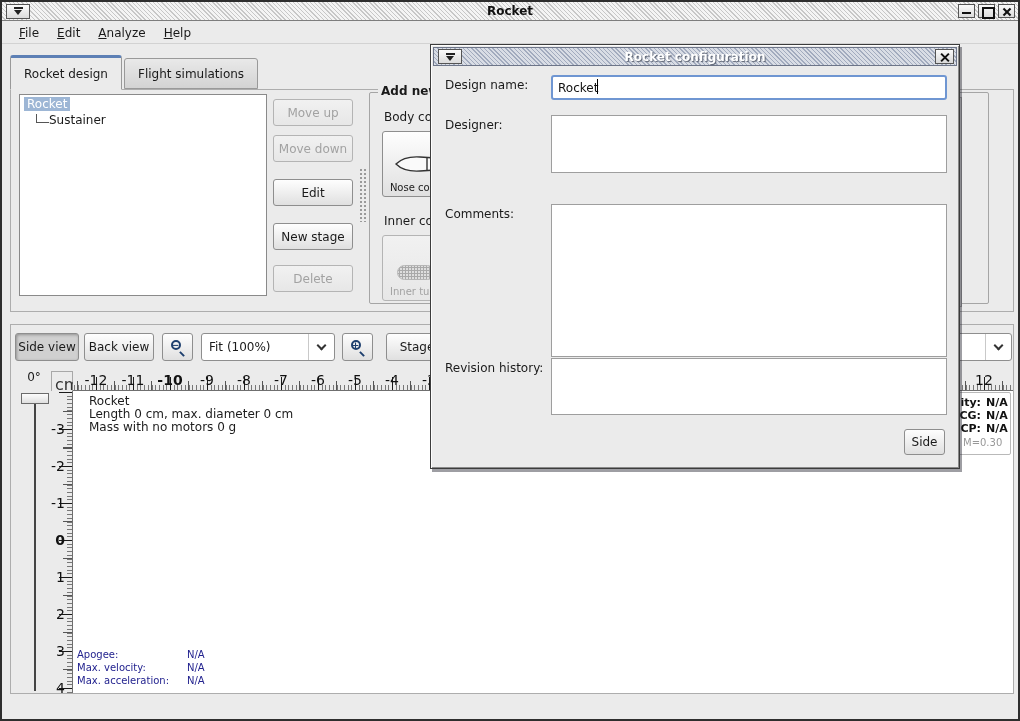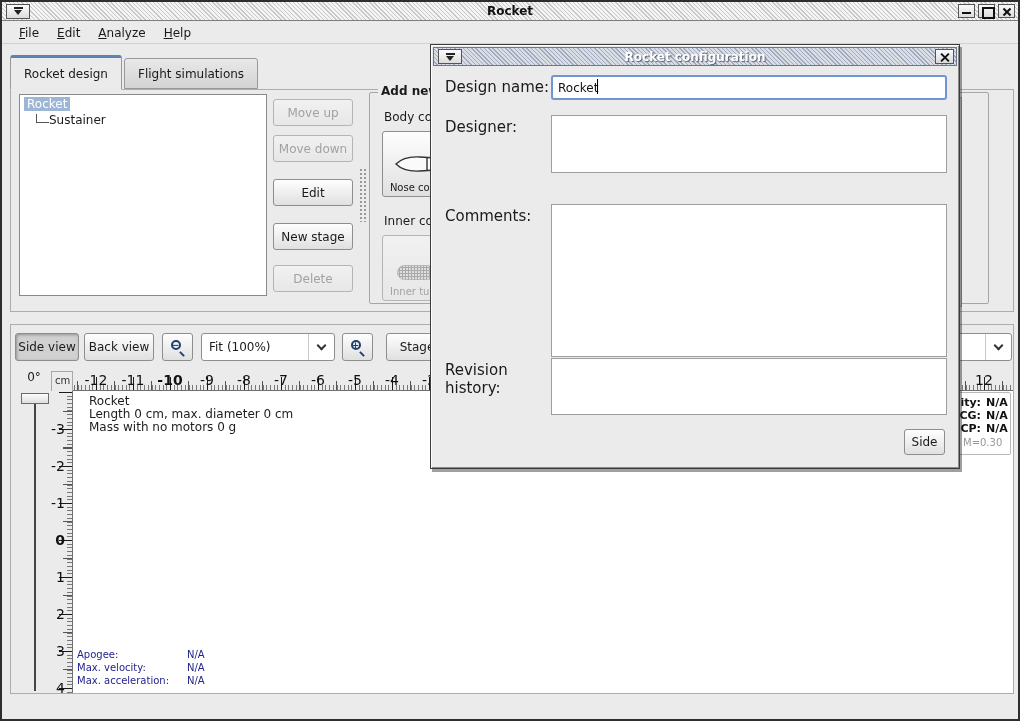--- a/index.html
+++ b/index.html
@@ -76,21 +76,21 @@
   .mag .handle { position:absolute; right:1px; bottom:0px; width:6px; height:2px; background:#1d3f6e; transform:rotate(45deg); }
   .combo { background:#fff; border:1px solid #8e8e8e; border-radius:3px; display:flex; align-items:center; }
   .combo .val { flex:1; padding-left:7px; }
   .combo .arrow { width:26px; align-self:stretch; border-left:1px solid #c9c9c9; display:flex; align-items:center; justify-content:center; }
 
   
   #rot-label { position:absolute; left:6px; top:45px; width:34px; height:18px; text-align:center; }
   #rot-slider { position:absolute; left:8px; top:64px; width:32px; height:304px; }
   #rot-slider .track { position:absolute; left:15px; top:6px; bottom:2px; width:2px; background:#444; }
   #rot-slider .thumb { position:absolute; left:2px; top:4px; width:28px; height:11px; background:linear-gradient(#fcfcfc,#dfdfdf); border:1px solid #6b6b6b; }
-  #ruler-corner { position:absolute; left:40px; top:46px; width:22px; height:20px; border:1px solid #a8a8a8; border-width:1px 1px 0 1px; font-size:10px; color:#333; padding:3px 0 0 3px; background:#ebebeb; }
+  #ruler-corner { position:absolute; left:40px; top:46px; width:22px; height:20px; border:1px solid #a8a8a8; border-width:1px 1px 0 1px; font-size:16px; color:#333; padding:3px 0 0 3px; background:#ebebeb; }
   #hruler { position:absolute; left:62px; top:46px; width:940px; height:20px; background:#ebebeb; border-bottom:1px solid #6f6f6f; overflow:hidden; }
   #vruler { position:absolute; left:40px; top:66px; width:22px; height:302px; background:#ebebeb; border-right:1px solid #6f6f6f; overflow:hidden; }
   .hticks { position:absolute; left:-14px; right:0; bottom:0; }
   .hticks.minor { height:5px;  background:repeating-linear-gradient(90deg,#777 0 1px,transparent 1px 3.7px); }
   .hticks.mid   { height:9px;  background:repeating-linear-gradient(90deg,#555 0 1px,transparent 1px 18.5px); }
   .hticks.major { height:13px; background:repeating-linear-gradient(90deg,#1a1a1a 0 1px,transparent 1px 37px); }
   .vticks { position:absolute; top:1px; bottom:0; right:0; }
   .vticks.minor { width:5px;  background:repeating-linear-gradient(180deg,#777 0 1px,transparent 1px 3.7px); }
   .vticks.mid   { width:9px;  background:repeating-linear-gradient(180deg,#555 0 1px,transparent 1px 18.5px); }
   .vticks.major { width:13px; background:repeating-linear-gradient(180deg,#1a1a1a 0 1px,transparent 1px 37px); }
@@ -113,21 +113,21 @@
   #dialog { position:absolute; left:428px; top:42px; width:530px; height:425px; background:#ebebeb; border:1px solid #3c3c3c;
     box-shadow:inset 1px 1px 0 #fdfdfd, inset -1px -1px 0 #8a8a8a, 2px 3px 0 rgba(40,40,50,.45); z-index:10;padding-left:12px; }
   #dlg-titlebar { position:absolute; left:2px; top:2px; right:2px; height:19px;
     background:repeating-linear-gradient(45deg,#d9dde5 0,#d9dde5 2px,#a2abbe 2px,#a2abbe 3px);
     border:1px solid #6d7588; display:flex; align-items:center; }
   #dlg-titlebar .title { position:absolute; left:0; right:0; text-align:center; font-weight:bold; color:#fff; text-shadow:1px 1px 1px #5a6170; }
   #dlg-close { position:absolute; right:2px; top:1px; width:19px; height:15px; background:linear-gradient(#fbfbfb,#d9d9d9); border:1px solid #555; }
   #dlg-close::before,#dlg-close::after { content:""; position:absolute; left:8px; top:2px; width:2px; height:11px; background:#111; }
   #dlg-close::before { transform:rotate(45deg);} #dlg-close::after { transform:rotate(-45deg);}
   .dlg-row { position:absolute; left:14px; right:12px; display:flex; }
-  .dlg-label { width:106px; padding-top:3px; font-size:15px; color:#1a1a1a; }
+  .dlg-label { width:106px; padding-top:3px; font-size:12px; color:#1a1a1a; }
   .dlg-input { flex:1; height:25px; background:#fff; border:2px solid #6f96d2; border-radius:3px; font:12px "DejaVu Sans","Liberation Sans",sans-serif; padding-left:5px; color:#111; outline:none; }
   .dlg-area { flex:1; background:#fff; border:1px solid #9e9e9e; resize:none; font:12px "DejaVu Sans","Liberation Sans",sans-serif; outline:none; }
   #dlg-closebtn { position:absolute; right:14px; bottom:13px; width:41px; height:26px; }
   .caret { position:absolute; width:1px; height:15px; background:#000; left:166px; top:34px; z-index:11; }
 </style>
 </head>
 <body>
 
 <div id="win">
 

